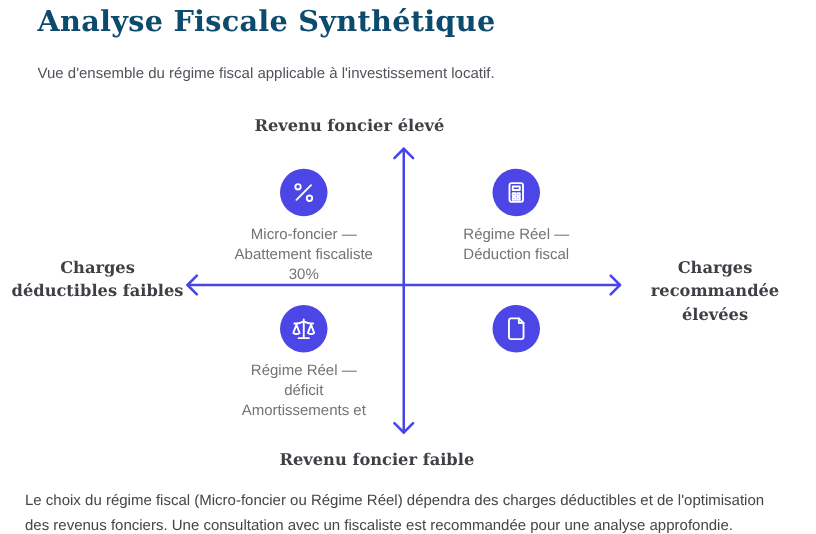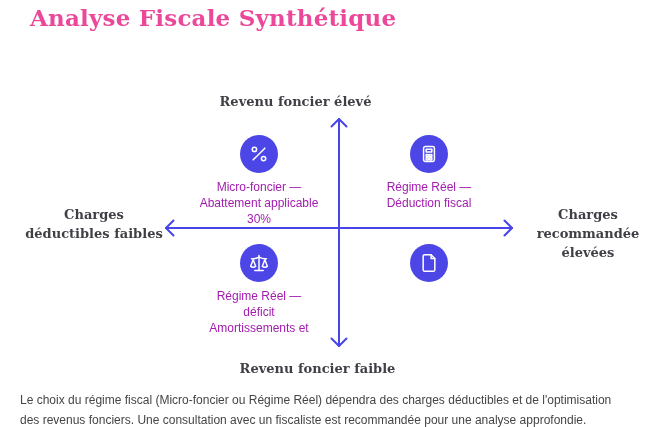--- a/index.html
+++ b/index.html
@@ -8,29 +8,29 @@
     width: 653px; height: 427px;
     font-family: "Liberation Sans", sans-serif;
     position: relative;
     overflow: hidden;
   }
   .page { position: relative; width: 653px; height: 427px; background: #fff; }
 
   .page-title {
     position: absolute; left: 30px; top: 4px;
     font-family: "DejaVu Serif", "Liberation Serif", serif;
-    font-size: 23px; font-weight: 700; color: #ec4899;
+    font-size: 23px; font-weight: 700; color: #0c4a6e;
     letter-spacing: 0.2px;
   }
   .page-subtitle {
     position: absolute; left: 30px; top: 51px;
     font-size: 12px; color: #52525b;
   }
 
-  .diagram { position: absolute; left: 16px; top: 88px; width: 559px; height: 300px; }
+  .diagram { position: absolute; left: 0; top: 88px; width: 559px; height: 300px; }
   .axes-svg { position: absolute; left: 0; top: 0; }
 
   .axis-label {
     position: absolute;
     font-family: "DejaVu Serif", "Liberation Serif", serif;
     font-weight: 700; font-size: 13px; color: #3f3f46;
     text-align: center; line-height: 19px;
   }
   .axis-top    { left: 0; right: 0; top: 4px; }
   .axis-bottom { left: 0; right: 0; top: 271px; margin-left: 44px; }
@@ -49,35 +49,36 @@
   .icon-circle {
     width: 38px; height: 38px; border-radius: 50%;
     background: #4b46e5;
     display: flex; align-items: center; justify-content: center;
     flex: 0 0 auto;
   }
   .icon-circle svg { stroke: #ffffff; fill: none; stroke-width: 1.8; stroke-linecap: round; stroke-linejoin: round; }
 
   .q-text {
     margin-top: 6px;
-    font-size: 12px; line-height: 16px; color: #a21caf;
+    font-size: 12px; line-height: 16px; color: #737373;
     text-align: center;
   }
 
   .page-footer {
     position: absolute; left: 20px; top: 390px; width: 608px;
     font-size: 12px; line-height: 20px; color: #454545;
   }
 </style>
 </head>
 <body>
 
 <div class="page">
 
   <h1 class="page-title">Analyse Fiscale Synthétique</h1>
+  <p class="page-subtitle">Vue d'ensemble du régime fiscal applicable à l'investissement locatif.</p>
 
   <div class="diagram">
 
     <svg class="axes-svg" width="653" height="300" viewBox="0 0 653 300">
       <g stroke="#4845e8" stroke-width="2" fill="none" stroke-linecap="round" stroke-linejoin="round">
         <line x1="323" y1="31" x2="323" y2="258"></line>
         <polyline points="315.5,38.5 323,31 330.5,38.5"></polyline>
         <polyline points="315.5,250.5 323,258 330.5,250.5"></polyline>
         <line x1="150" y1="140" x2="496" y2="140"></line>
         <polyline points="157.5,132.5 150,140 157.5,147.5"></polyline>
@@ -101,21 +102,21 @@
     <div class="quadrant q-tl">
       <div class="icon-circle">
         <svg width="20" height="20" viewBox="0 0 24 24">
           <line x1="19" y1="5" x2="5" y2="19"></line>
           <circle cx="6.5" cy="6.5" r="2.6"></circle>
           <circle cx="17.5" cy="17.5" r="2.6"></circle>
         </svg>
       </div>
       <div class="q-text">
         <div>Micro-foncier —</div>
-        <div>Abattement applicable</div>
+        <div>Abattement fiscaliste</div>
         <div>30%</div>
       </div>
     </div>
 
     <div class="quadrant q-tr">
       <div class="icon-circle">
         <svg width="20" height="20" viewBox="0 0 24 24" stroke-width="1.6">
           <rect x="5.5" y="3" width="13" height="18" rx="2"></rect>
           <rect x="8.6" y="6.2" width="6.8" height="3.4"></rect>
           <rect x="8.6" y="12.6" width="2.5" height="2.5"></rect>

